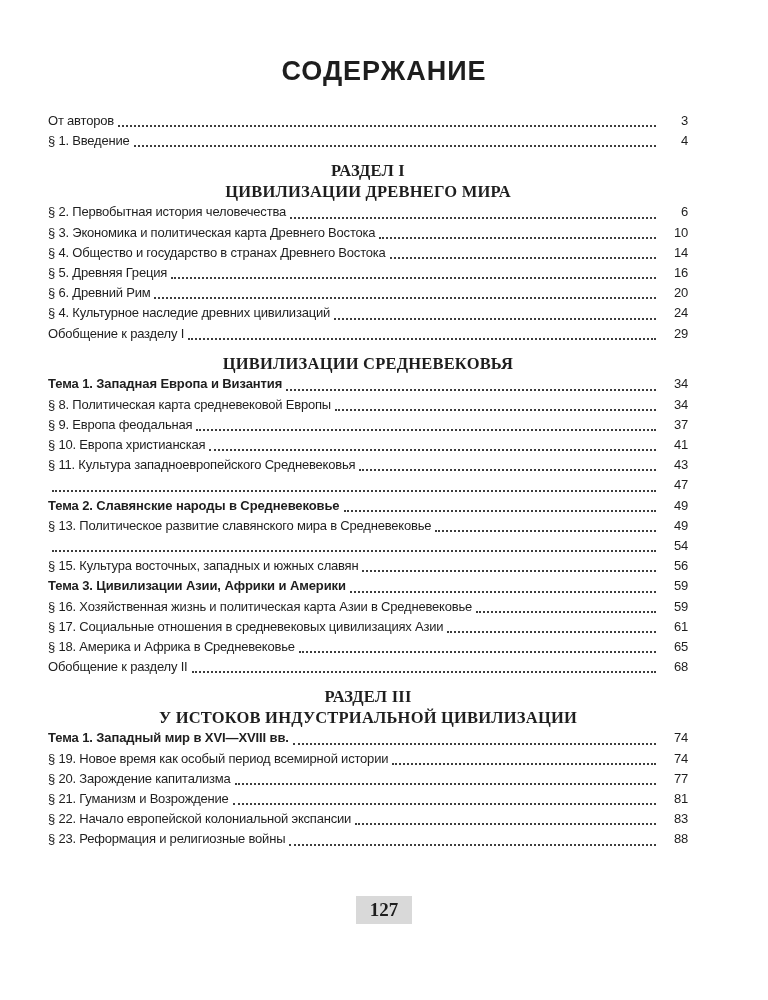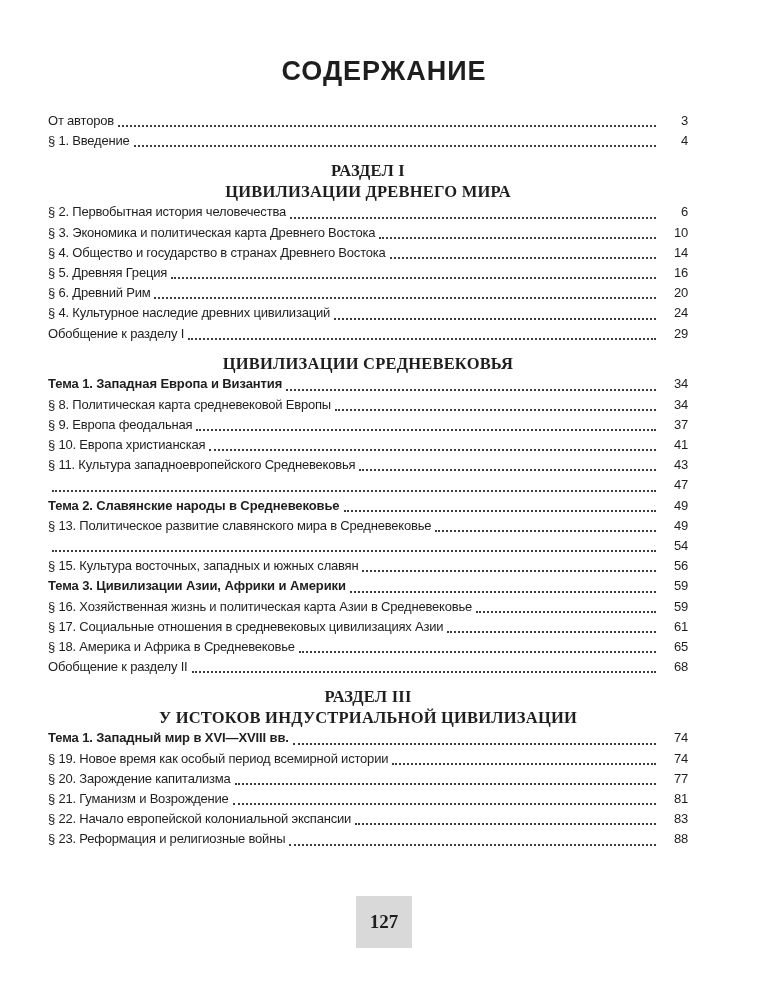--- a/index.html
+++ b/index.html
@@ -32,21 +32,21 @@
   .row.bold .label { font-weight: 700; letter-spacing: -0.1px; }
   .section {
     margin-top: 10px;
     text-align: center; font-weight: 700;
     font-size: 16.5px; line-height: 20.5px; letter-spacing: 0.2px; font-family: Liberation Serif, serif;
   }
   .footer { position: absolute; left: 0; top: 896px; width: 768px; text-align: center; }
   .pagenum {
     display: inline-block;
     background: #d9d9d9;
-    min-width: 56px; padding: 15px 0;
+    min-width: 56px; padding: 3px 0;
     font-family: "Liberation Serif", "DejaVu Serif", serif;
     font-weight: 700; font-size: 19px; color: #1e1e1e;
   }
 </style>
 </head>
 <body>
 
 <div class="page">
   <h1 class="title">СОДЕРЖАНИЕ</h1>
   <div class="toc" id="toc">

